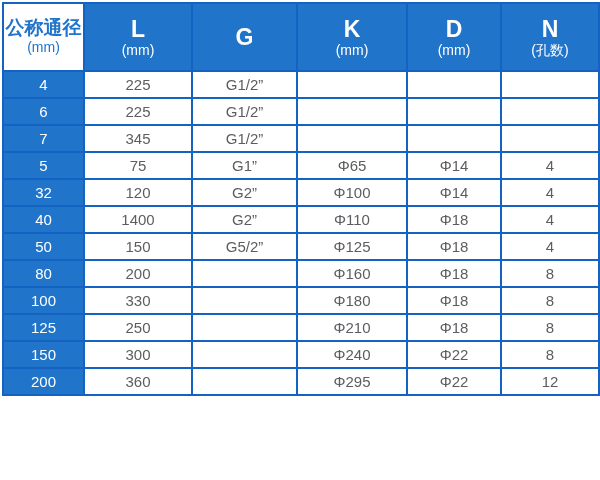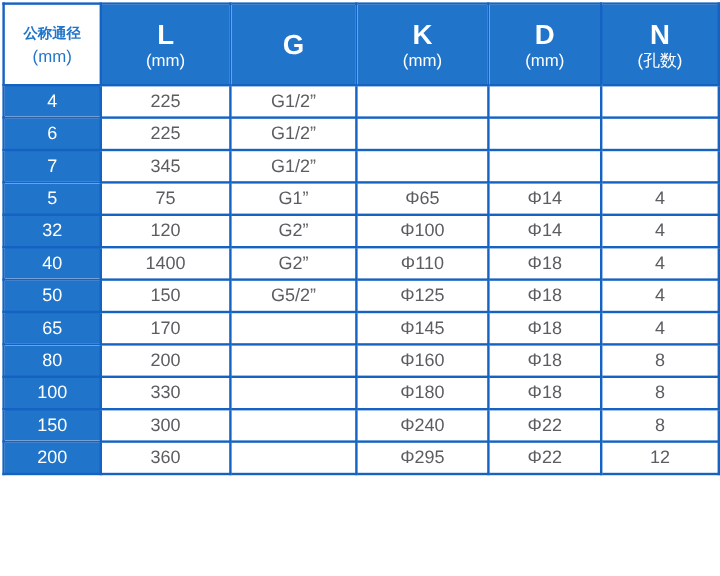--- a/index.html
+++ b/index.html
@@ -49,21 +49,21 @@
     font-size: 14px;
     line-height: 17px;
     font-weight: normal;
   }
   
   th.hdr.first {
     background: #ffffff;
     color: #2074c9;
   }
   th.hdr.first .main {
-    font-size: 12px;
+    font-size: 19px;
     line-height: 20px;
   }
   th.hdr.first .sub {
     font-size: 14px;
     line-height: 18px;
   }
   
   td.cell {
     background: #ffffff;
     color: #5c5d60;
@@ -170,40 +170,40 @@
         </tr>
         <tr>
           <td class="rowhead">50</td>
           <td class="cell">150</td>
           <td class="cell">G5/2”</td>
           <td class="cell">Φ125</td>
           <td class="cell">Φ18</td>
           <td class="cell">4</td>
         </tr>
         <tr>
-          <td class="rowhead">65</td>
-          <td class="cell">170</td>
-          <td class="cell"></td>
-          <td class="cell">Φ145</td>
-          <td class="cell">Φ18</td>
-          <td class="cell">4</td>
-        </tr>
-        <tr>
           <td class="rowhead">80</td>
           <td class="cell">200</td>
           <td class="cell"></td>
           <td class="cell">Φ160</td>
           <td class="cell">Φ18</td>
           <td class="cell">8</td>
         </tr>
         <tr>
           <td class="rowhead">100</td>
           <td class="cell">330</td>
           <td class="cell"></td>
           <td class="cell">Φ180</td>
+          <td class="cell">Φ18</td>
+          <td class="cell">8</td>
+        </tr>
+        <tr>
+          <td class="rowhead">125</td>
+          <td class="cell">250</td>
+          <td class="cell"></td>
+          <td class="cell">Φ210</td>
           <td class="cell">Φ18</td>
           <td class="cell">8</td>
         </tr>
         <tr>
           <td class="rowhead">150</td>
           <td class="cell">300</td>
           <td class="cell"></td>
           <td class="cell">Φ240</td>
           <td class="cell">Φ22</td>
           <td class="cell">8</td>

